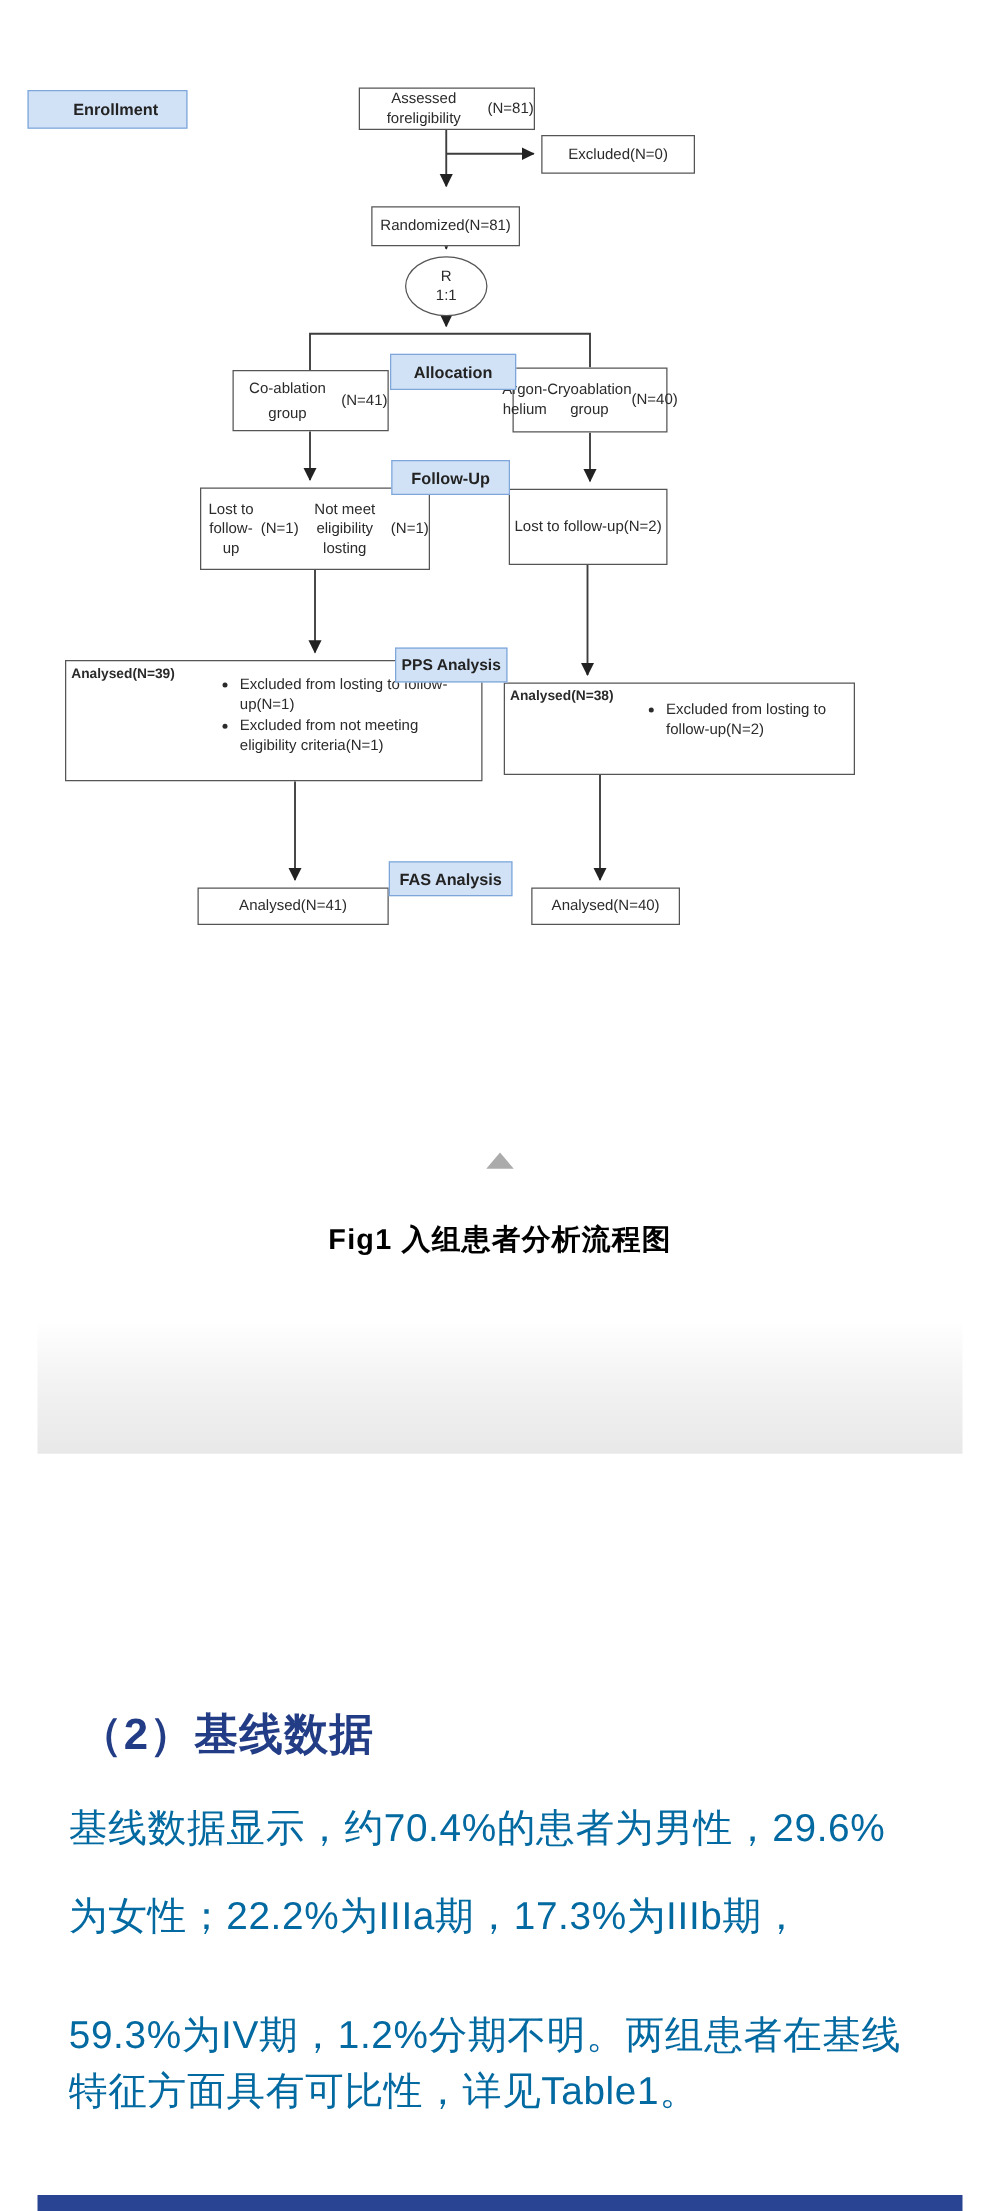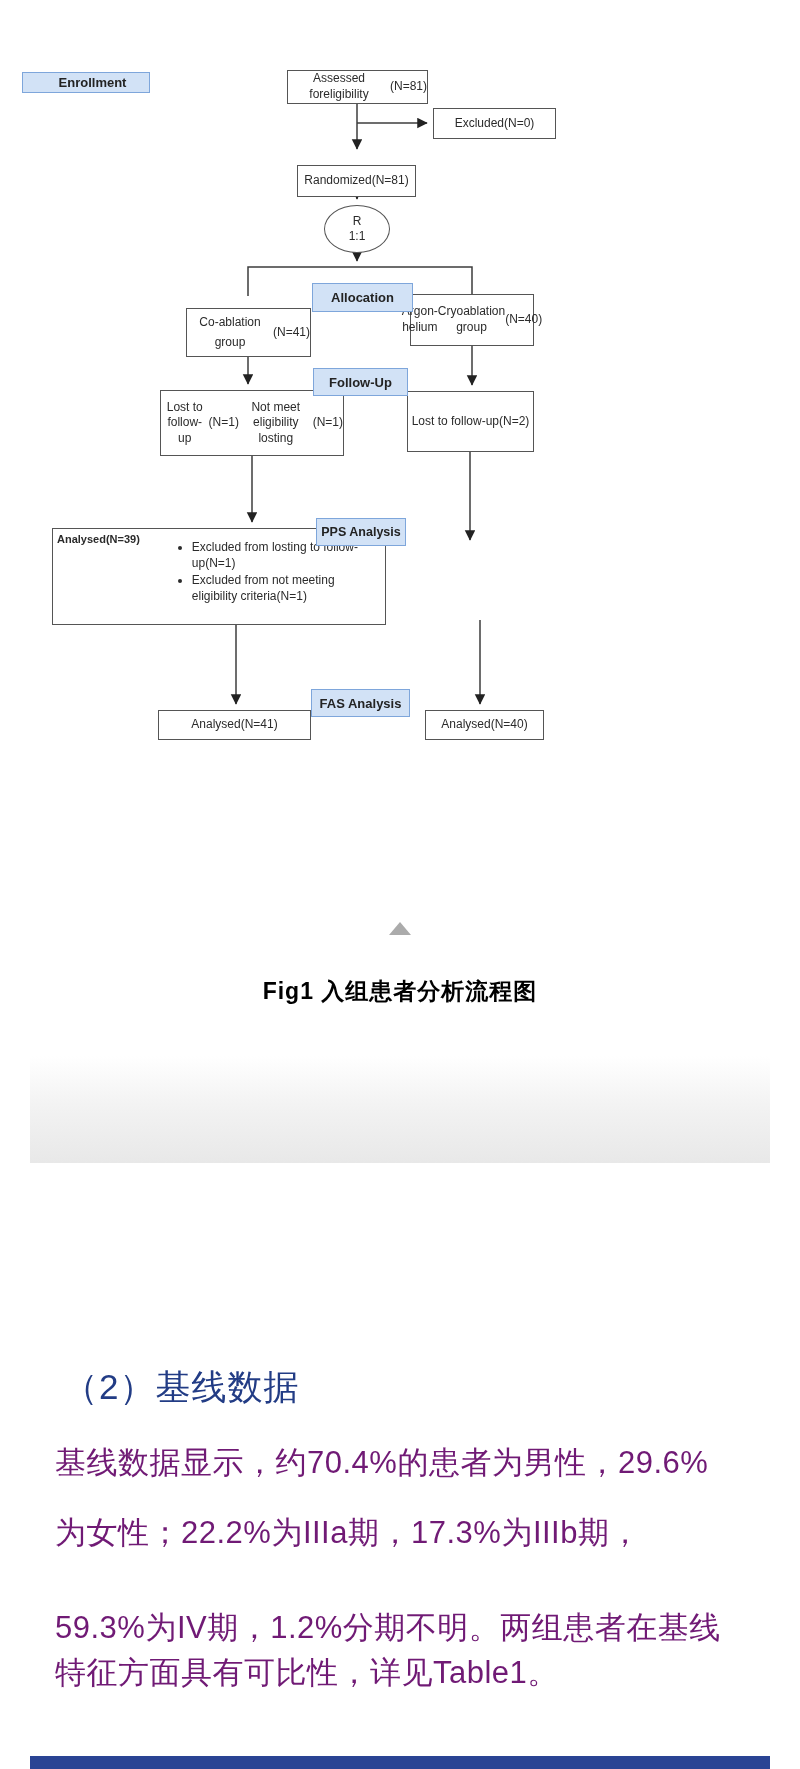--- a/index.html
+++ b/index.html
@@ -65,26 +65,26 @@
     letter-spacing:1px;
   }
   
   .fade-band{
     position:absolute;left:30px;top:1056px;width:740px;height:107px;
     background:linear-gradient(180deg,#ffffff 0%,#f3f3f3 45%,#e8e8e8 100%);
   }
   
   .section-heading{
     position:absolute;left:63px;top:1364px;
-    font-size:35px;font-weight:normal;color:#223c85;
+    font-size:35px;font-weight:bold;color:#223c85;
     letter-spacing:1px;
   }
   .para-line{
     position:absolute;left:55px;width:720px;height:44px;
-    font-size:31px;color:#701a75;
+    font-size:31px;color:#0369a1;
     letter-spacing:0.5px;white-space:nowrap;
   }
   .pl0{top:1442px;} .pl1{top:1512px;} .pl2{top:1582px;margin-top:25px;} .pl3{top:1652px;}
   
   .table-bar{
     position:absolute;left:30px;top:1756px;width:740px;height:13px;
     background:#2a4494;
   }
 </style>
 </head>
@@ -106,21 +106,21 @@
       <path d="M248,296 L248,267 L472,267 L472,294"></path>
       <path d="M248,345 L248,384" marker-end="url(#arr)"></path>
       <path d="M472,346 L472,385" marker-end="url(#arr)"></path>
       <path d="M252,456 L252,522" marker-end="url(#arr)"></path>
       <path d="M470,452 L470,540" marker-end="url(#arr)"></path>
       <path d="M236,625 L236,704" marker-end="url(#arr)"></path>
       <path d="M480,620 L480,704" marker-end="url(#arr)"></path>
     </g>
   </svg>
 
-  <div class="stage" style="left:22px;top:72px;width:128px;height:21px;padding-left:13px;">Enrollment</div>
+  <div class="stage" style="left:22px;top:72px;width:128px;height:31px;padding-left:13px;">Enrollment</div>
   <div class="stage" style="left:312px;top:283px;width:101px;height:29px;">Allocation</div>
   <div class="stage" style="left:313px;top:368px;width:95px;height:28px;">Follow-Up</div>
   <div class="stage" style="left:316px;top:518px;width:90px;height:28px;font-size:12.5px;">PPS Analysis</div>
   <div class="stage" style="left:311px;top:689px;width:99px;height:28px;">FAS Analysis</div>
 
   <div class="fbox" style="left:287px;top:70px;width:141px;height:34px;">
     <span class="l">Assessed foreligibility</span>
     <span class="l">(N=81)</span>
   </div>
 
@@ -132,21 +132,21 @@
   <div class="fbox" style="left:297px;top:165px;width:119px;height:32px;">
     <span class="l">Randomized</span>
     <span class="l">(N=81)</span>
   </div>
 
   <div class="ellipse" style="left:324px;top:205px;width:66px;height:48px;">
     <span class="l">R</span>
     <span class="l">1:1</span>
   </div>
 
-  <div class="fbox" style="left:186px;top:296px;width:125px;height:49px;line-height:1.6;margin-top:12px;">
+  <div class="fbox" style="left:186px;top:296px;width:125px;height:49px;line-height:1.6;">
     <span class="l">Co-ablation group</span>
     <span class="l">(N=41)</span>
   </div>
 
   <div class="fbox" style="left:410px;top:294px;width:124px;height:52px;">
     <span class="l">Argon-helium</span>
     <span class="l">Cryoablation group</span>
     <span class="l">(N=40)</span>
   </div>
 
@@ -163,20 +163,26 @@
   </div>
 
   <div class="fbox analysis-box" style="left:52px;top:528px;width:334px;height:97px;">
     <span class="title">Analysed(N=39)</span>
     <ul>
       <li>Excluded from losting to follow-up(N=1)</li>
       <li>Excluded from not meeting eligibility criteria(N=1)</li>
     </ul>
   </div>
 
+  <div class="fbox analysis-box" style="left:403px;top:546px;width:281px;height:74px;">
+    <span class="title">Analysed(N=38)</span>
+    <ul style="padding-left:42px;margin-top:10px;">
+      <li>Excluded from losting to follow-up(N=2)</li>
+    </ul>
+  </div>
 
   <div class="fbox" style="left:158px;top:710px;width:153px;height:30px;">
     <span class="l">Analysed(N=41)</span>
   </div>
 
   <div class="fbox" style="left:425px;top:710px;width:119px;height:30px;">
     <span class="l">Analysed(N=40)</span>
   </div>
 
   <div class="collapse-tri"></div>

